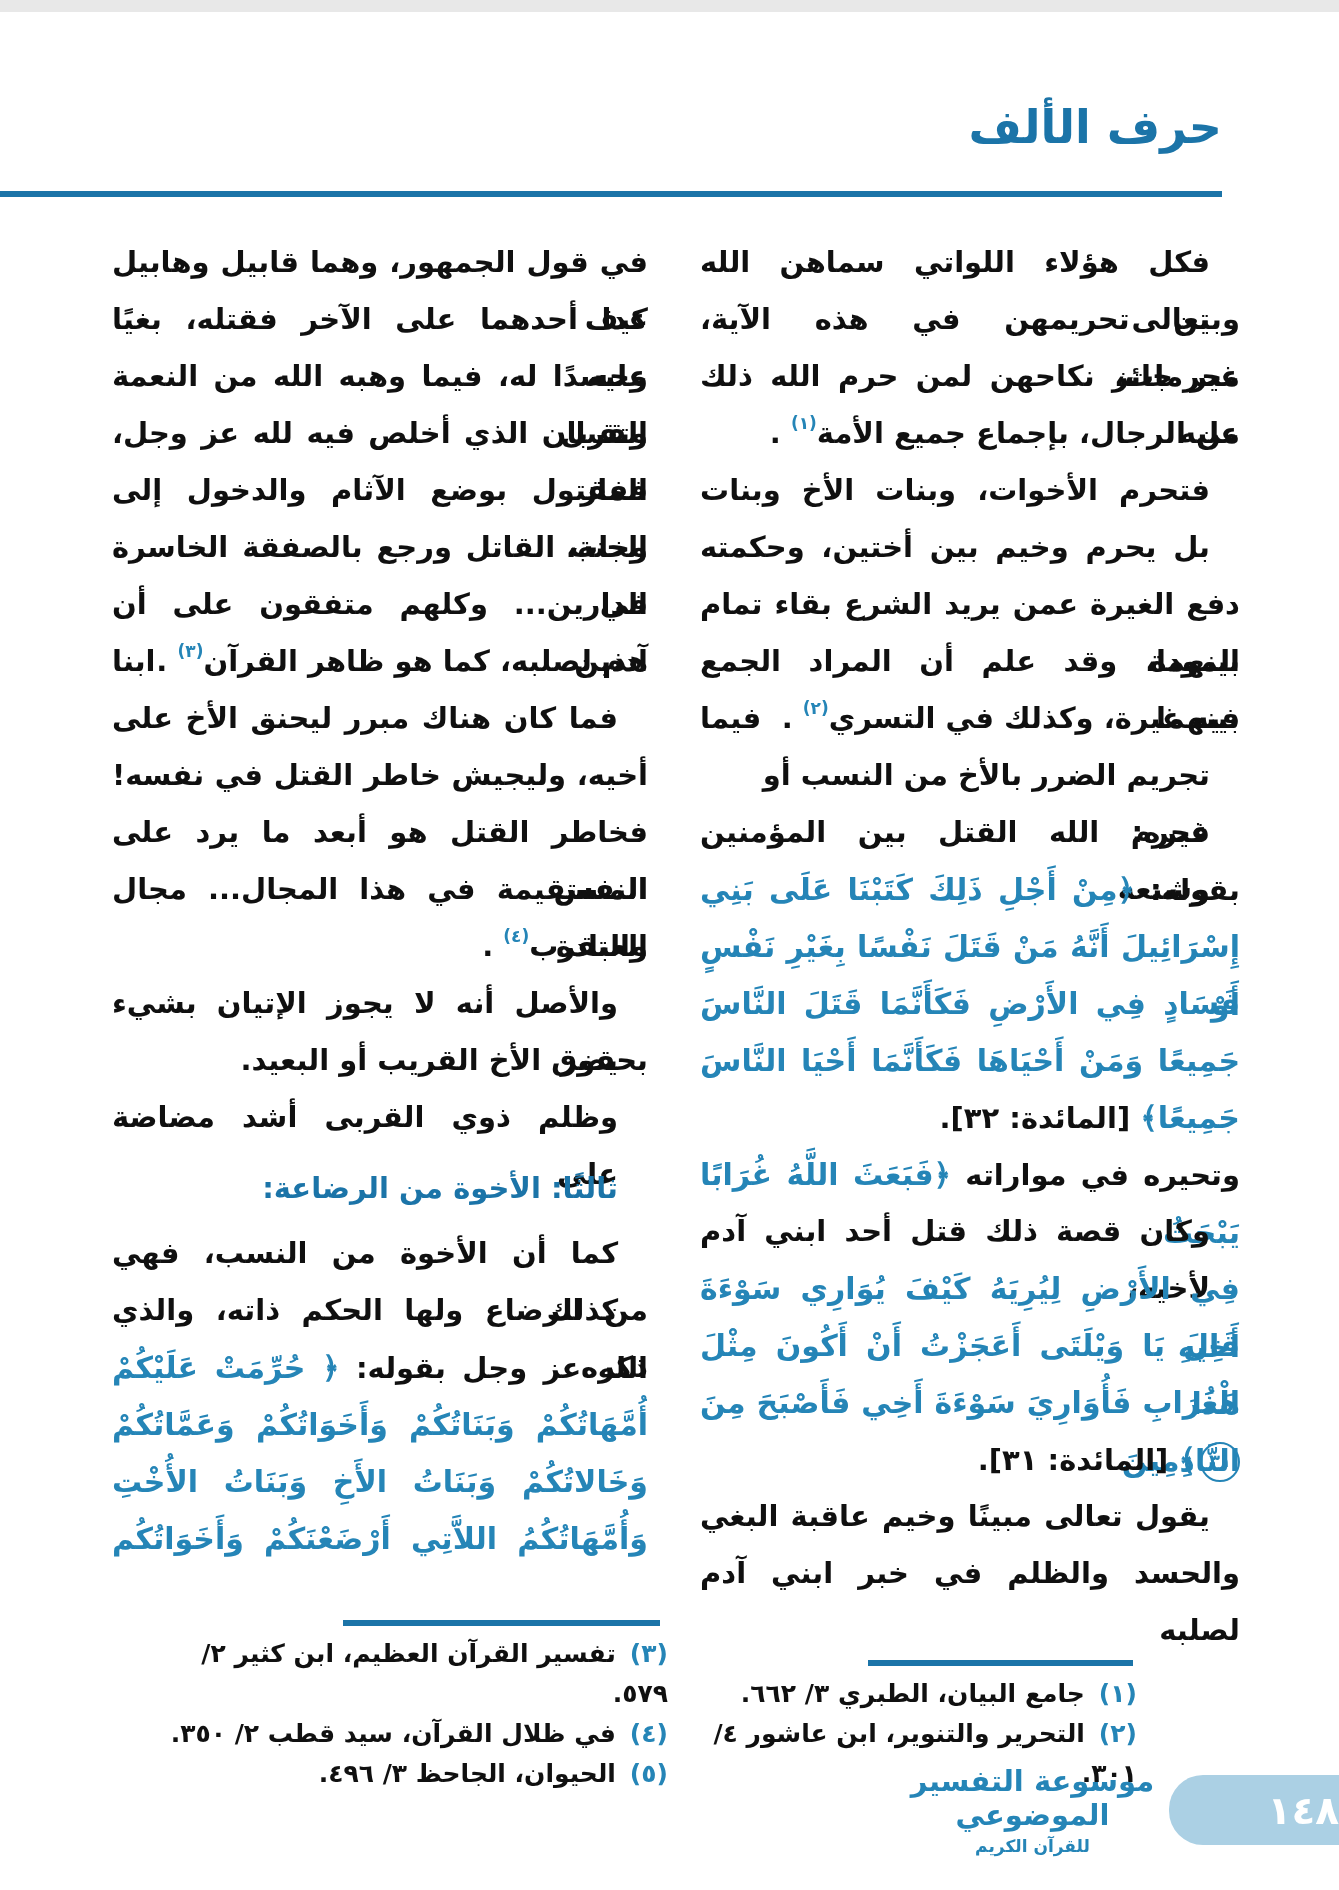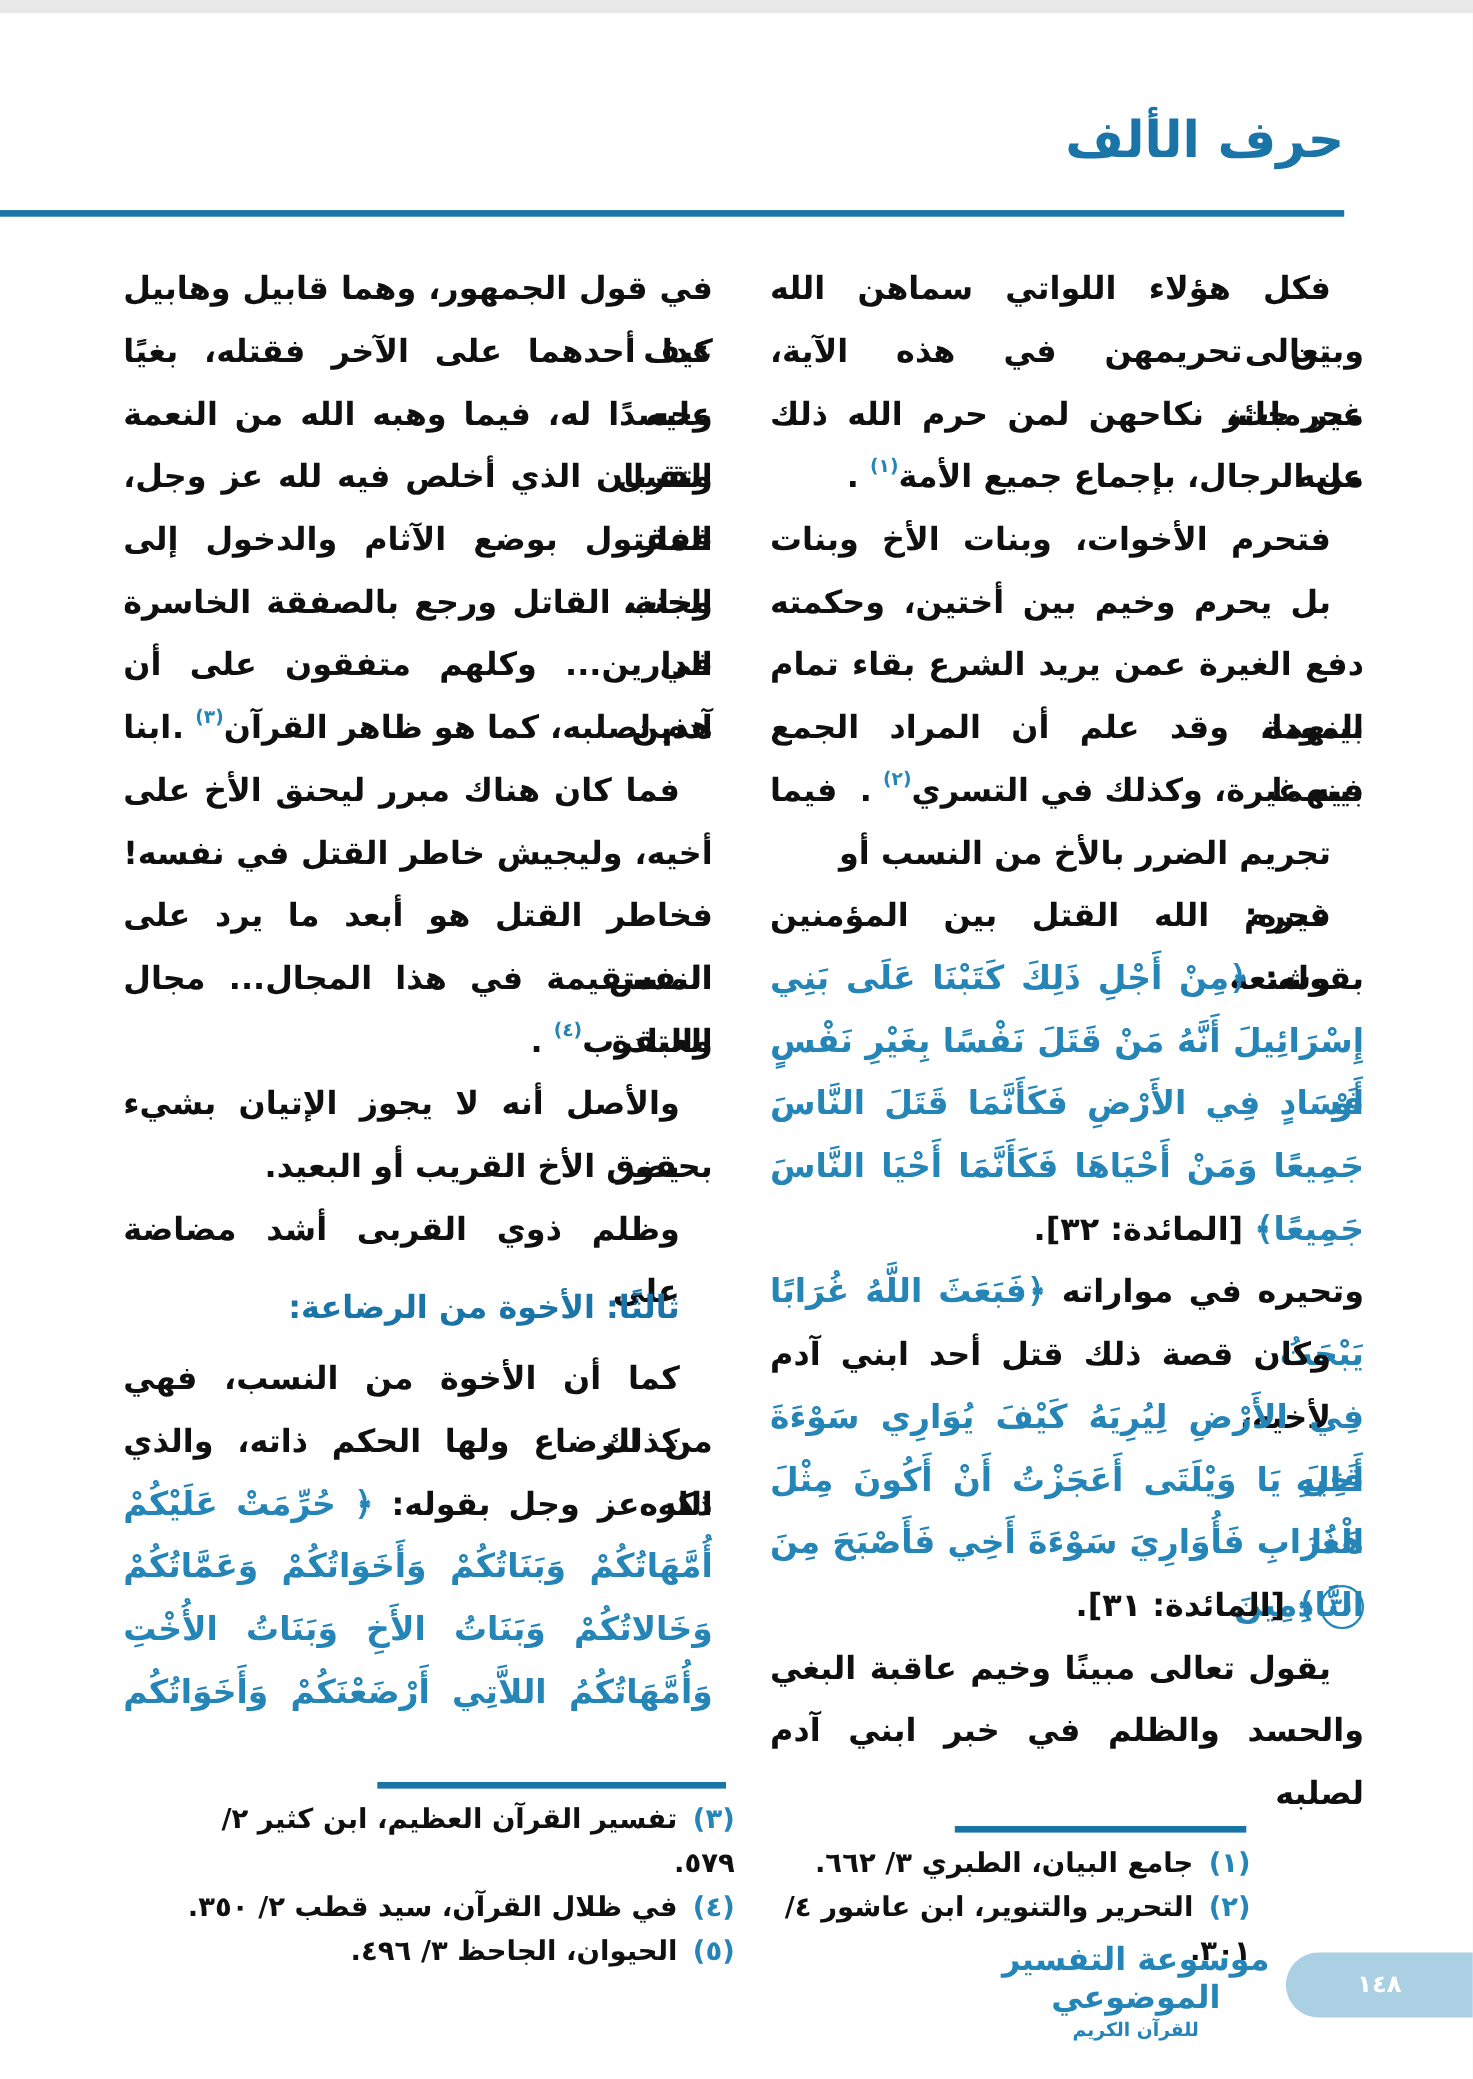--- a/index.html
+++ b/index.html
@@ -62,26 +62,26 @@
   
   .logo{
     position:absolute;top:1752px;left:900px;width:265px;
     text-align:center;color:var(--quran,#2585b7);
   }
   .logo-main{font-size:29px;font-weight:bold;letter-spacing:-1px;}
   .logo-sub{font-size:17px;font-weight:bold;margin-top:4px;}
   
   .page-tab{
     position:absolute;top:1763px;left:1169px;
-    width:170px;height:59px;
+    width:170px;height:70px;
     background:var(--tab_bg,#abd0e4);
     border-radius:34px 0 0 34px;
-    display:flex;align-items:center;justify-content:center;
+    display:flex;align-items:center;
     color:var(--tab_text,#ffffff);
-    font-size:22px;font-weight:bold;
+    font-size:39px;font-weight:bold;
     letter-spacing:4px;
   }
 </style>
 </head>
 <body>
 
 <div class="page">
 
   <div class="header-title">حرف الألف</div>
   <div class="header-rule"></div>

